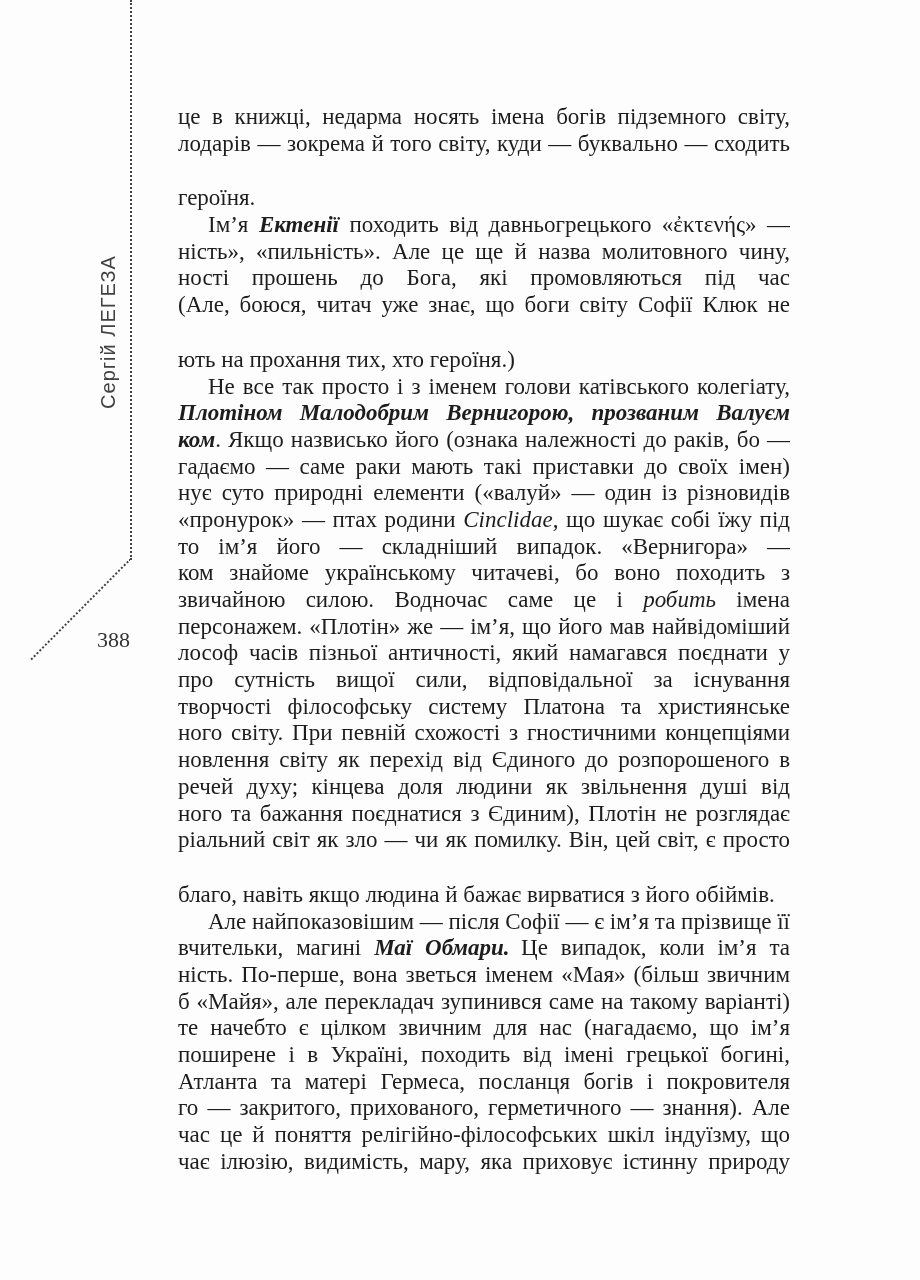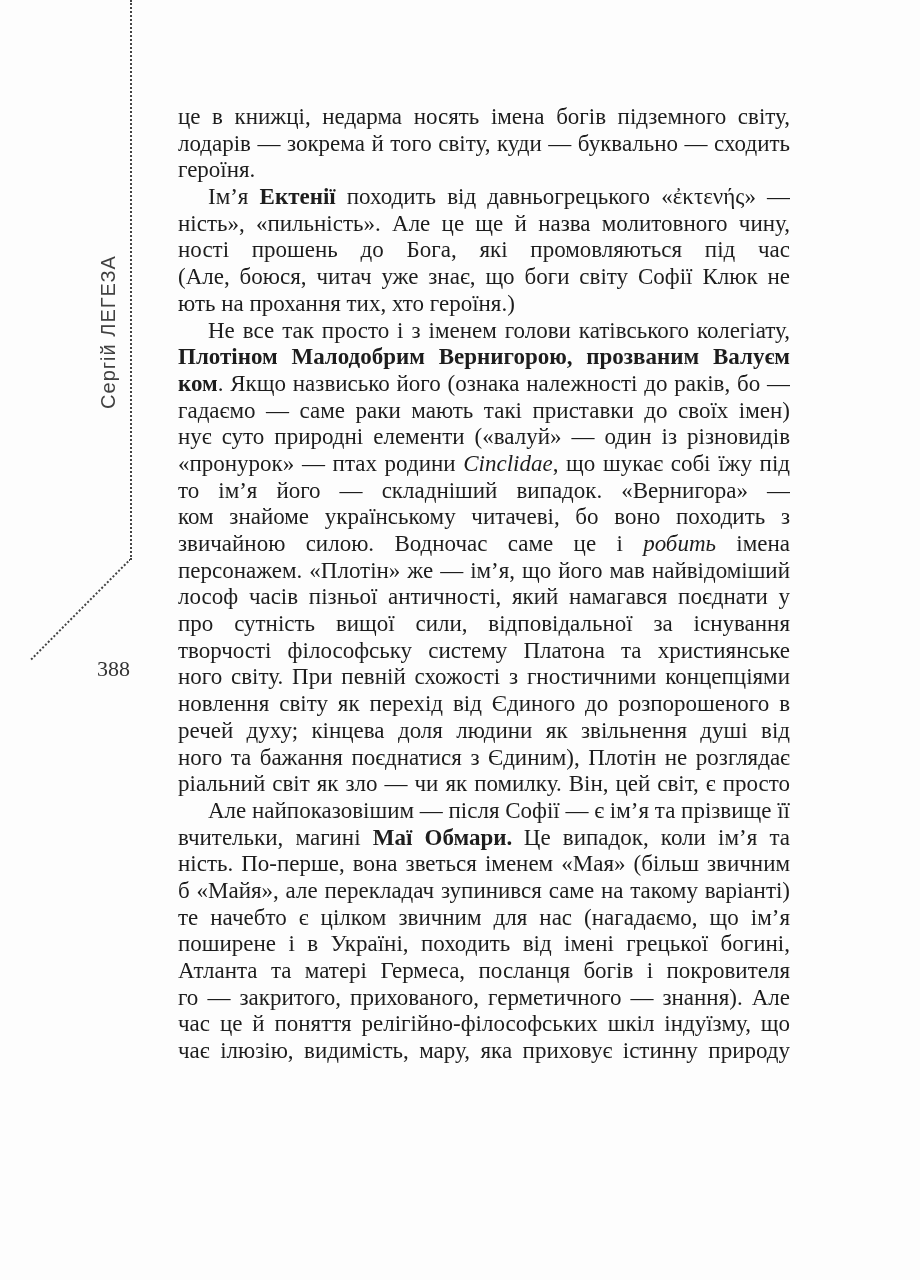--- a/index.html
+++ b/index.html
@@ -50,21 +50,21 @@
     transform: translate(-50%, -50%) rotate(-90deg);
     white-space: nowrap;
     font-family: "Liberation Sans", "DejaVu Sans", sans-serif;
     font-size: 20px;
     letter-spacing: 1px;
     color: var(--sidebar-text);
   }
   .pagenum {
     position: absolute;
     left: 50px;
-    top: 656px;
+    top: 627px;
     width: 80px;
     text-align: right;
     font-size: 22px;
     color: var(--page-number);
   }
   
   .text-block {
     position: absolute;
     left: 178px;
     top: 104px;
@@ -73,23 +73,23 @@
     color: var(--text);
   }
   .line {
     height: 26.7px;
     line-height: 26.7px;
     overflow: hidden;
     text-align: justify;
     text-align-last: justify;
     white-space: normal;
   }
-  .line.last { text-align-last: left; }
+  .line.last { text-align-last: left; margin-top: 28px; }
   .line.indent { padding-left: 30px; }
-  .bi { font-weight: bold; }
+  .bi { font-weight: bold; font-style: italic; }
   .i { font-style: italic; margin-top: 39px; }
 </style>
 </head>
 <body>
 
 <div class="page">
   <div class="rule-vertical"></div>
   <div class="rule-diagonal"></div>
   <div class="author">Сергій ЛЕГЕЗА</div>
   <div class="pagenum">388</div>
@@ -113,20 +113,21 @@
       <div class="line"><span>звичайною силою. Водночас саме це і </span><span class="i">робить</span><span> імена напівказковим</span></div>
       <div class="line"><span>персонажем. «Плотін» же — ім’я, що його мав найвідоміший фі-</span></div>
       <div class="line"><span>лософ часів пізньої античності, який намагався поєднати у своїй</span></div>
       <div class="line"><span>про сутність вищої сили, відповідальної за існування матеріаль-</span></div>
       <div class="line"><span>творчості філософську систему Платона та християнське уявлення</span></div>
       <div class="line"><span>ного світу. При певній схожості з гностичними концепціями (ста-</span></div>
       <div class="line"><span>новлення світу як перехід від Єдиного до розпорошеного в міріаді</span></div>
       <div class="line"><span>речей духу; кінцева доля людини як звільнення душі від матеріаль-</span></div>
       <div class="line"><span>ного та бажання поєднатися з Єдиним), Плотін не розглядає мате-</span></div>
       <div class="line"><span>ріальний світ як зло — чи як помилку. Він, цей світ, є просто ниж-</span></div>
+      <div class="line last"><span>благо, навіть якщо людина й бажає вирватися з його обіймів.</span></div>
       <div class="line indent"><span>Але найпоказовішим — після Софії — є ім’я та прізвище її</span></div>
       <div class="line"><span>вчительки, магині </span><span class="bi">Маї Обмари.</span><span> Це випадок, коли ім’я та прізви-</span></div>
       <div class="line"><span>ність. По-перше, вона зветься іменем «Мая» (більш звичним було</span></div>
       <div class="line"><span>б «Майя», але перекладач зупинився саме на такому варіанті) — а</span></div>
       <div class="line"><span>те начебто є цілком звичним для нас (нагадаємо, що ім’я «Майя»,</span></div>
       <div class="line"><span>поширене і в Україні, походить від імені грецької богині, доньки</span></div>
       <div class="line"><span>Атланта та матері Гермеса, посланця богів і покровителя таємно-</span></div>
       <div class="line"><span>го — закритого, прихованого, герметичного — знання). Але водно-</span></div>
       <div class="line"><span>час це й поняття релігійно-філософських шкіл індуїзму, що озна-</span></div>
       <div class="line"><span>чає ілюзію, видимість, мару, яка приховує істинну природу цього</span></div>

